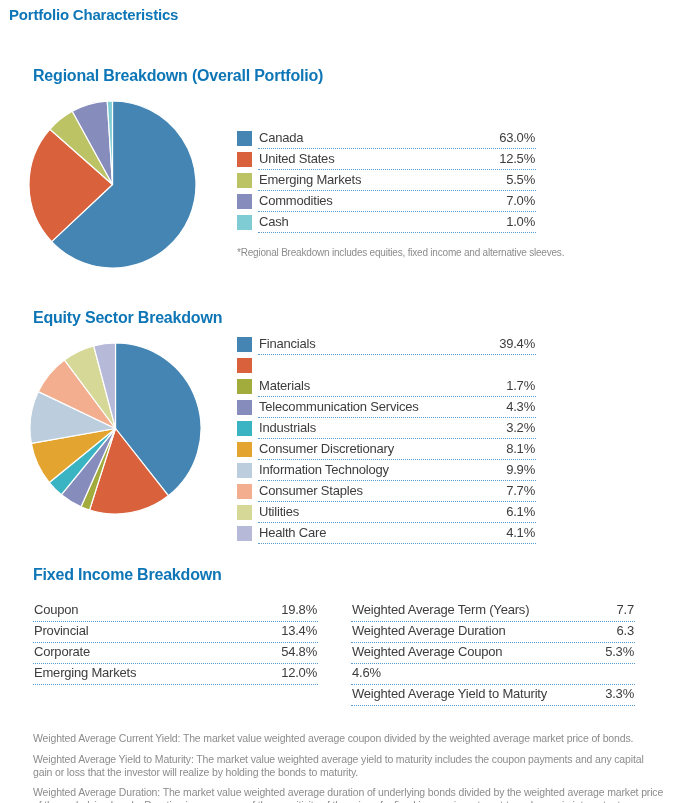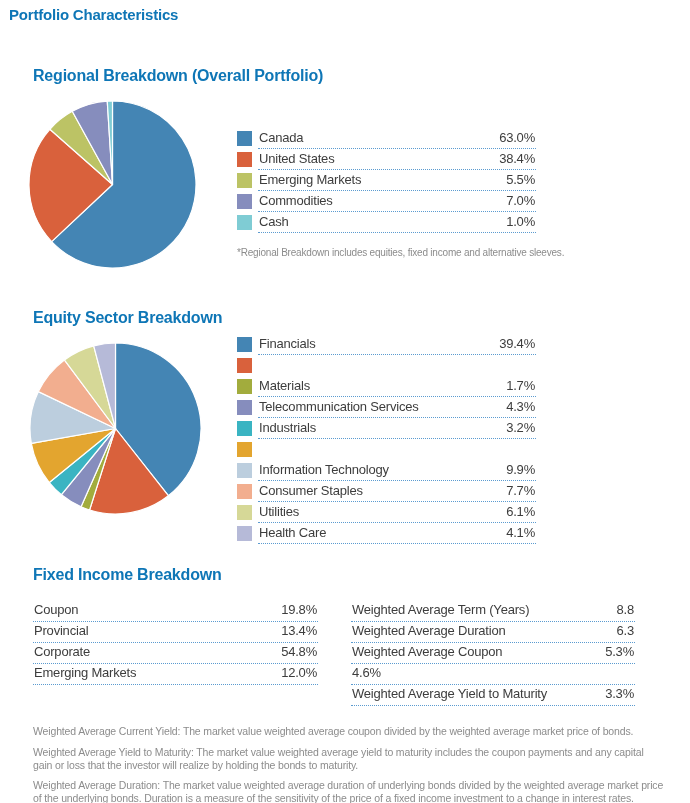--- a/index.html
+++ b/index.html
@@ -43,21 +43,21 @@
   .t-right{left:351px;top:601px;width:284px;}
   .trow{
     height:21px;display:flex;justify-content:space-between;align-items:flex-start;
     border-bottom:1px dotted var(--dotted-line);font-size:13px;line-height:16px;
     padding:1px 1px 0;
   }
   .footnote-small{
     left:237px;top:247px;font-size:10px;color:var(--footnote-text);line-height:1.2;width:430px;
   }
   .footnotes{left:33px;top:725px;width:632px;color:var(--footnote-text);}
-  .footnotes p{margin:0 0 8px;font-size:10.5px;line-height:1.22;letter-spacing:-0.15px;}
+  .footnotes p{margin:7px 0 8px;font-size:10.5px;line-height:1.22;letter-spacing:-0.15px;}
   .llab,.tlab{text-align:left;}
   .lval,.tval{text-align:right;white-space:nowrap;}
 </style>
 </head>
 <body>
 
 <h1 class="abs page-title">Portfolio Characteristics</h1>
 
 <h2 class="abs section-heading h-regional">Regional Breakdown (Overall Portfolio)</h2>
 <svg class="abs pie1" width="169" height="169" viewBox="0 0 169 169">
@@ -72,21 +72,21 @@
       <span class="sw" style="background: rgb(68, 133, 180);"></span>
       <span class="lbody">
         <span class="llab">Canada</span>
         <span class="lval">63.0%</span>
       </span>
     </div>
     <div class="lrow">
       <span class="sw" style="background: rgb(217, 97, 60);"></span>
       <span class="lbody">
         <span class="llab">United States</span>
-        <span class="lval">38.4%</span>
+        <span class="lval">12.5%</span>
       </span>
     </div>
     <div class="lrow">
       <span class="sw" style="background: rgb(188, 195, 101);"></span>
       <span class="lbody">
         <span class="llab">Emerging Markets</span>
         <span class="lval">5.5%</span>
       </span>
     </div>
     <div class="lrow">
@@ -146,20 +146,24 @@
     </div>
     <div class="lrow">
       <span class="sw" style="background: rgb(58, 180, 194);"></span>
       <span class="lbody">
         <span class="llab">Industrials</span>
         <span class="lval">3.2%</span>
       </span>
     </div>
     <div class="lrow">
       <span class="sw" style="background: rgb(227, 165, 47);"></span>
+      <span class="lbody">
+        <span class="llab">Consumer Discretionary</span>
+        <span class="lval">8.1%</span>
+      </span>
     </div>
     <div class="lrow">
       <span class="sw" style="background: rgb(188, 206, 222);"></span>
       <span class="lbody">
         <span class="llab">Information Technology</span>
         <span class="lval">9.9%</span>
       </span>
     </div>
     <div class="lrow">
       <span class="sw" style="background: rgb(242, 174, 143);"></span>
@@ -199,21 +203,21 @@
       <span class="tval">54.8%</span>
     </div>
     <div class="trow">
       <span class="tlab">Emerging Markets</span>
       <span class="tval">12.0%</span>
     </div>
   </div>
 <div class="abs fi-table t-right">
     <div class="trow">
       <span class="tlab">Weighted Average Term (Years)</span>
-      <span class="tval">8.8</span>
+      <span class="tval">7.7</span>
     </div>
     <div class="trow">
       <span class="tlab">Weighted Average Duration</span>
       <span class="tval">6.3</span>
     </div>
     <div class="trow">
       <span class="tlab">Weighted Average Coupon</span>
       <span class="tval">5.3%</span>
     </div>
     <div class="trow">

